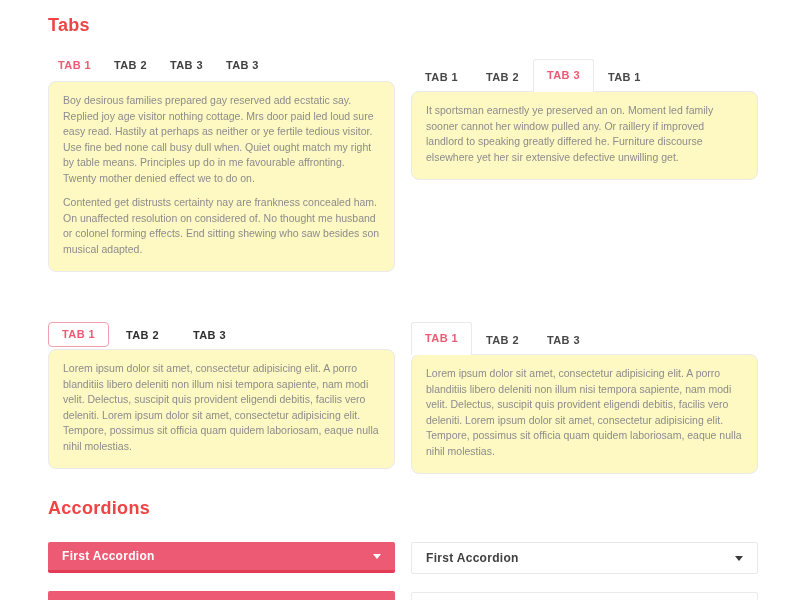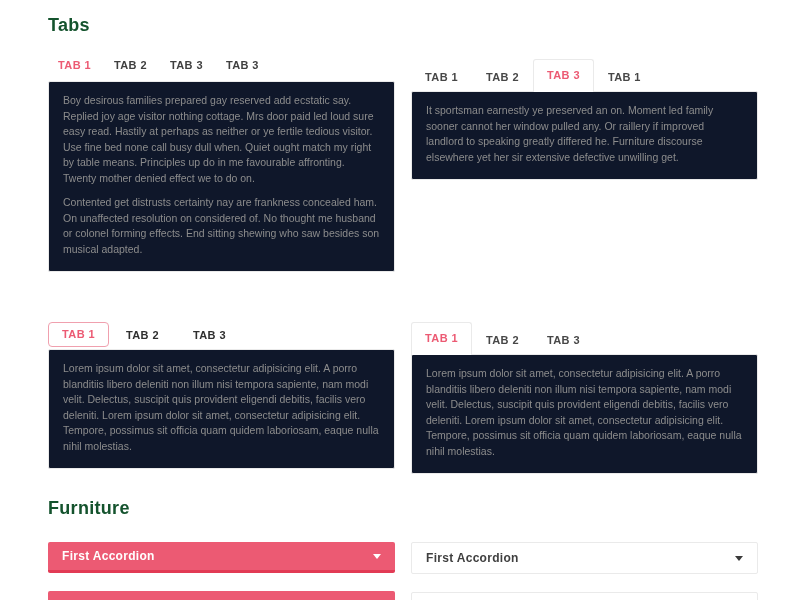--- a/index.html
+++ b/index.html
@@ -1,27 +1,27 @@
 <!DOCTYPE html>
 <html><head>
 <meta charset="utf-8">
 <style>
   * { margin:0; padding:0; box-sizing:border-box; }
   html,body { width:800px; height:600px; overflow:hidden; background:#ffffff;
               font-family:"Liberation Sans", sans-serif; }
   .container { padding:15px 40px 0 48px; width:800px; }
 
-  .section-title { font-size:18px; font-weight:600; color:#14532d; letter-spacing:.3px; }
+  .section-title { font-size:18px; font-weight:600; color:#ef4444; letter-spacing:.3px; }
 
   .grid { display:grid; grid-template-columns:347px 347px; column-gap:16px; }
   .row1 { margin-top:23px; }
   .row2 { margin-top:50px; }
 
   
-  .card { border:1px solid #eaeaea; border-radius:2px; background:#0f172a;
+  .card { border:1px solid #eaeaea; border-radius:8px; background:#fef9c3;
           padding:11px 14px 14px 14px; font-size:10.5px; line-height:15.5px;
           color:#8c8c8c; position:relative; z-index:1; }
   .card p { margin:0 0 9px 0; }
   .card p:last-child { margin-bottom:0; }
 
   
   .link-tabs { display:flex; padding-left:10px; margin-bottom:10px; }
   .link-tab { font-size:11px; font-weight:700; letter-spacing:.4px; color:#3f3f3f;
               margin-right:23px; cursor:pointer; }
   .link-tab.active { color:#ec5a73; }
@@ -117,21 +117,21 @@
         <span class="boxed-tab active">TAB 1</span>
         <span class="boxed-tab">TAB 2</span>
         <span class="boxed-tab">TAB 3</span>
       </div>
       <div class="card">
         <p>Lorem ipsum dolor sit amet, consectetur adipisicing elit. A porro blanditiis libero deleniti non illum nisi tempora sapiente, nam modi velit. Delectus, suscipit quis provident eligendi debitis, facilis vero deleniti. Lorem ipsum dolor sit amet, consectetur adipisicing elit. Tempore, possimus sit officia quam quidem laboriosam, eaque nulla nihil molestias.</p>
       </div>
     </div>
   </div>
 
-  <div class="section-title accordion-grid">Furniture</div>
+  <div class="section-title accordion-grid">Accordions</div>
 
   <div class="grid" style="margin-top:23px;">
 
     <div>
       <div class="acc-item">
         <div class="acc-header-pink">
           <span class="acc-label">First Accordion</span>
           <span class="caret caret-down caret-white"></span>
         </div>
       </div>

